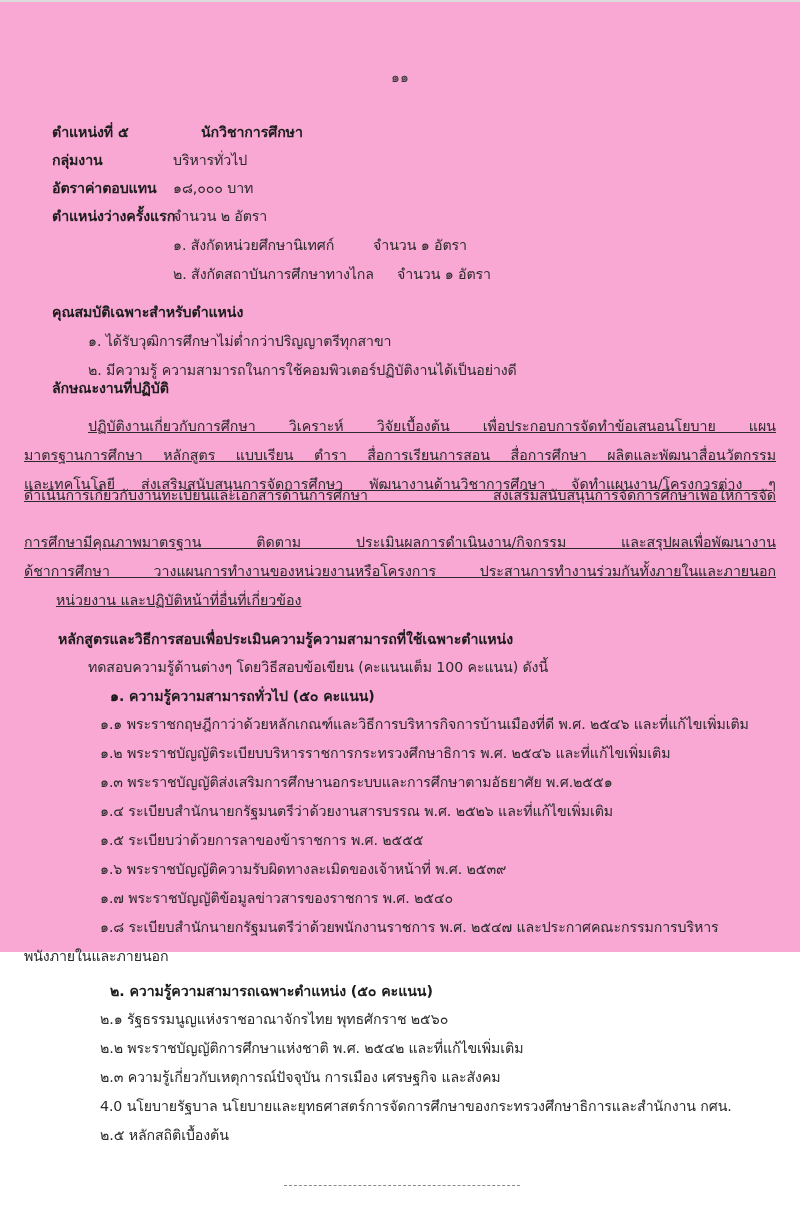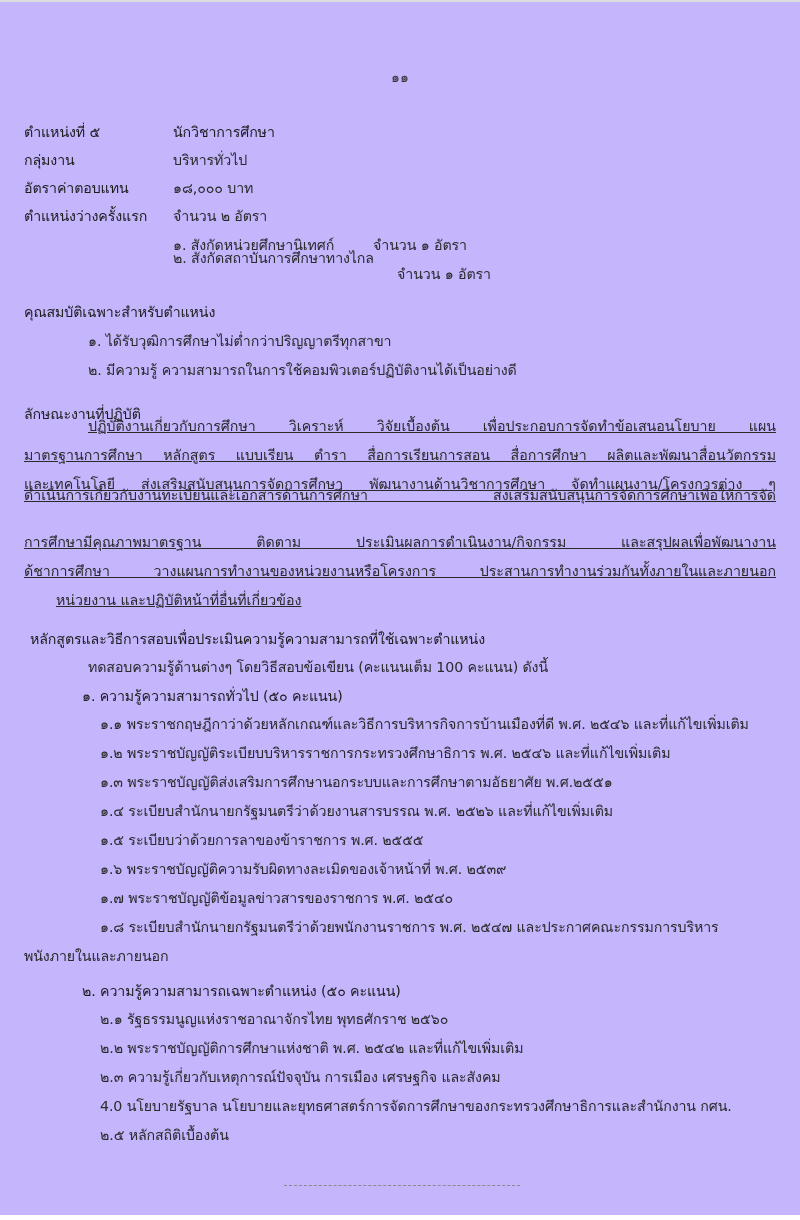--- a/index.html
+++ b/index.html
@@ -12,34 +12,34 @@
       height: 1220px;
       position: relative;
       overflow: hidden;
       font-family: "DejaVu Sans", "Liberation Sans", sans-serif;
       color: #2a2a2a;
     }
     .page {
       position: absolute;
       left: 0; top: 0;
       width: 800px;
-      height: 1215px;
-      background: #c4b5fd;
+      height: 952px;
+      background: #f9a8d4;
       border-top: 2px solid #dcdcdc;
       box-sizing: border-box;
       padding-left: 20px;
     }
     .line {
       position: absolute;
       white-space: nowrap;
       font-size: 14.2px;
       line-height: 20px;
       letter-spacing: -0.1px;
     }
-    .bold { font-weight: normal; color: #1c1c1c; }
+    .bold { font-weight: bold; color: #1c1c1c; margin-left: 28px; }
     .page-number {
       position: absolute;
       left: 0; width: 800px;
       top: 64px;
       text-align: center;
       font-size: 14px;
       color: #333;
     }
     .label-col { left: 24px; }
     .value-col { left: 173px; }
@@ -79,32 +79,32 @@
 
     <div class="line bold label-col" style="top:176px">อัตราค่าตอบแทน</div>
     <div class="line value-col" style="top:176px">๑๘,๐๐๐ บาท</div>
 
     <div class="line bold label-col" style="top:204px">ตำแหน่งว่างครั้งแรก</div>
     <div class="line value-col" style="top:204px">จำนวน ๒ อัตรา</div>
 
     <div class="line value-col" style="top:233px">๑. สังกัดหน่วยศึกษานิเทศก์</div>
     <div class="line" style="top:233px; left:373px">จำนวน ๑ อัตรา</div>
 
-    <div class="line value-col" style="top:246px">๒. สังกัดสถาบันการศึกษาทางไกล</div>
+    <div class="line value-col" style="top:262px">๒. สังกัดสถาบันการศึกษาทางไกล</div>
     <div class="line" style="top:262px; left:397px">จำนวน ๑ อัตรา</div>
   </div>
 
   <div>
     <div class="line bold" style="top:300px; left:24px">คุณสมบัติเฉพาะสำหรับตำแหน่ง</div>
     <div class="line" style="top:329px; left:88px">๑. ได้รับวุฒิการศึกษาไม่ต่ำกว่าปริญญาตรีทุกสาขา</div>
     <div class="line" style="top:358px; left:88px">๒. มีความรู้ ความสามารถในการใช้คอมพิวเตอร์ปฏิบัติงานได้เป็นอย่างดี</div>
   </div>
 
   <div>
-    <div class="line bold" style="top:402px; left:24px">ลักษณะงานที่ปฏิบัติ</div>
+    <div class="line bold" style="top:376px; left:24px">ลักษณะงานที่ปฏิบัติ</div>
     <div class="justify first" style="top:410px">ปฏิบัติงานเกี่ยวกับการศึกษา วิเคราะห์ วิจัยเบื้องต้น เพื่อประกอบการจัดทำข้อเสนอนโยบาย แผน</div>
     <div class="justify" style="top:439px">มาตรฐานการศึกษา หลักสูตร แบบเรียน ตำรา สื่อการเรียนการสอน สื่อการศึกษา ผลิตและพัฒนาสื่อนวัตกรรม</div>
     <div class="justify" style="top:468px">และเทคโนโลยี ส่งเสริมสนับสนุนการจัดการศึกษา พัฒนางานด้านวิชาการศึกษา จัดทำแผนงาน/โครงการต่าง ๆ</div>
     <div class="justify" style="top:479px">ดำเนินการเกี่ยวกับงานทะเบียนและเอกสารด้านการศึกษา ส่งเสริมสนับสนุนการจัดการศึกษาเพื่อให้การจัด</div>
     <div class="justify" style="top:526px">การศึกษามีคุณภาพมาตรฐาน ติดตาม ประเมินผลการดำเนินงาน/กิจกรรม และสรุปผลเพื่อพัฒนางาน</div>
     <div class="justify" style="top:555px">ด้ชาการศึกษา วางแผนการทำงานของหน่วยงานหรือโครงการ ประสานการทำงานร่วมกันทั้งภายในและภายนอก</div>
     <div class="justify last" style="top:584px">หน่วยงาน และปฏิบัติหน้าที่อื่นที่เกี่ยวข้อง</div>
   </div>
 
   <div>

